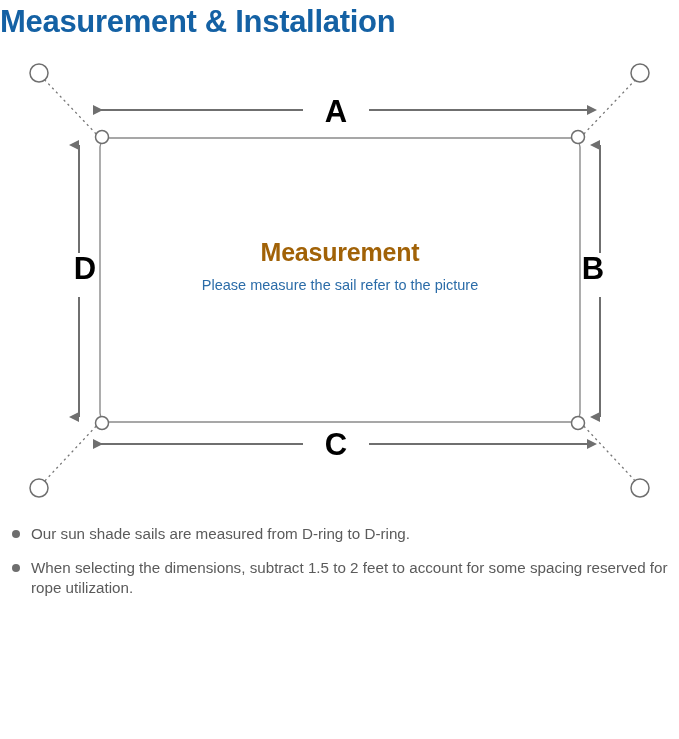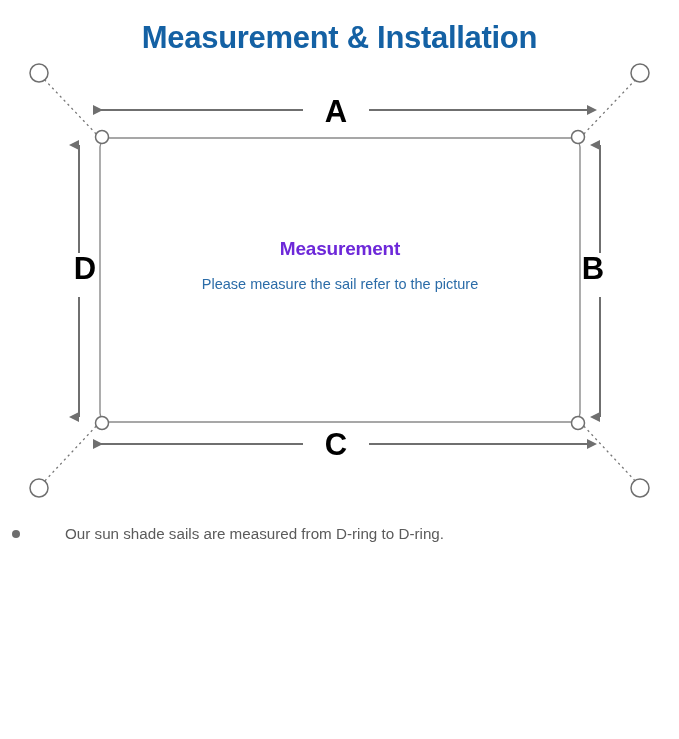--- a/index.html
+++ b/index.html
@@ -17,27 +17,26 @@
   }
 
   
   #title {
     position: absolute;
     left: 0;
     top: 0;
     width: 679px;
     height: 48px;
     line-height: 44px;
-    text-align: center;
+    text-align: left;
     font-size: 31px;
     font-weight: bold;
     color: #1461a4;
     letter-spacing: -0.3px;
     white-space: nowrap;
-    margin-top: 16px;
   }
 
   
   #diagram {
     position: absolute;
     left: 0;
     top: 48px;
     width: 679px;
     height: 472px;
   }
@@ -64,28 +63,28 @@
 
   
   #sail-text {
     position: absolute;
     left: 100px;
     top: 190px;
     width: 480px;
     text-align: center;
   }
   #sail-heading {
-    font-size: 19px;
+    font-size: 25px;
     font-weight: bold;
-    color: #6d28d9;
+    color: #a16207;
     line-height: 1.15;
     letter-spacing: -0.2px;
   }
   #sail-sub {
-    margin-top: 16px;
+    margin-top: 10px;
     font-size: 14.5px;
     font-weight: normal;
     color: #2b6ca8;
     line-height: 1.2;
     text-align: center;
   }
 
   
   #notes {
     position: absolute;
@@ -107,21 +106,20 @@
     position: absolute;
     left: 12px;
     top: 6px;
     width: 8px;
     height: 8px;
     border-radius: 50%;
     background: #6e6e6e;
   }
   .note .note-text {
     display: block;
-    margin-left: 34px;
   }
 </style>
 </head>
 <body>
 
 <div id="title">Measurement &amp; Installation</div>
 
 <div id="diagram">
 
   <svg id="diagram-svg" width="679" height="472" viewBox="0 0 679 472">
@@ -179,13 +177,17 @@
     <div id="sail-heading">Measurement</div>
     <div id="sail-sub">Please measure the sail refer to the picture</div>
   </div>
 </div>
 
 <div id="notes">
   <div class="note">
     <span class="bullet"></span>
     <span class="note-text">Our sun shade sails are measured from D-ring to D-ring.</span>
   </div>
+  <div class="note">
+    <span class="bullet"></span>
+    <span class="note-text">When selecting the dimensions, subtract 1.5 to 2 feet to account for some spacing reserved for rope utilization.</span>
+  </div>
 </div>
 
 </body></html>

